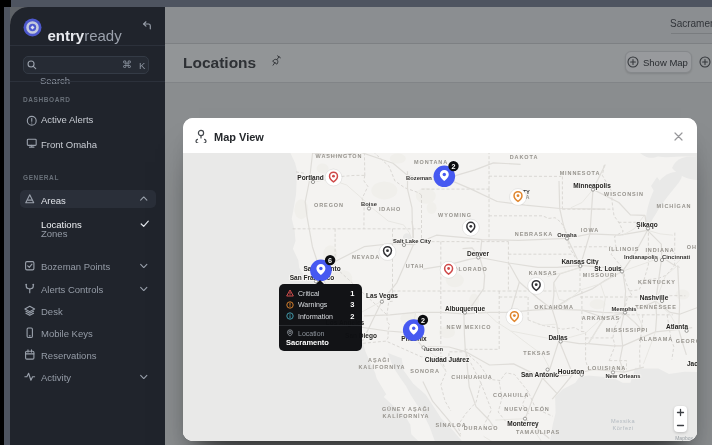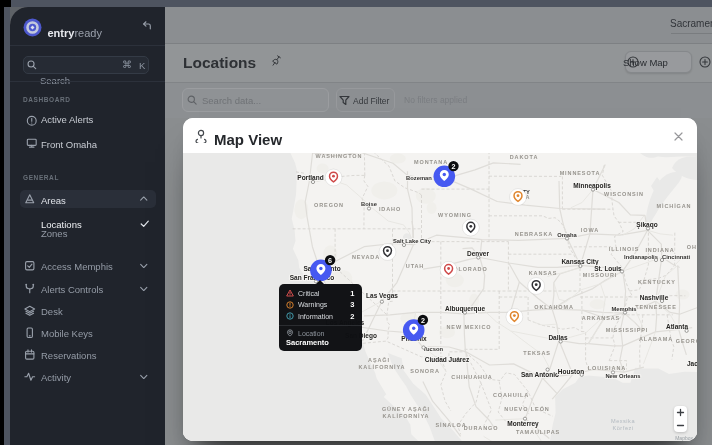--- a/index.html
+++ b/index.html
@@ -15,21 +15,21 @@
 .seclab{position:absolute;font-size:6.5px;letter-spacing:0.6px;color:#697079;font-weight:bold}
 .icon{position:absolute}
 
 #main{position:absolute;left:155px;top:0;width:547px;height:438px;background:#8a8d8f}
 #topnav{position:absolute;left:0;top:0;width:547px;height:37px;background:#8b8e91;border-bottom:1px solid #7d8083}
 #titlerow{position:absolute;left:0;top:37px;width:547px;height:39px;background:#929597;border-bottom:1px solid #818487}
 #filterrow{position:absolute;left:0;top:76px;width:547px;height:35px;background:#8c8f92}
 
 #modal{position:absolute;left:183px;top:118px;width:514px;height:323px;background:#fff;border-radius:10px;box-shadow:0 28px 36px -16px rgba(0,0,0,.62),0 12px 18px -12px rgba(0,0,0,.4);overflow:hidden}
 #mhead{position:absolute;left:0;top:0;width:514px;height:35px;background:#fff}
-#mtitle{position:absolute;left:31px;top:13px;font-size:15px;font-weight:bold;color:#25282c}
+#mtitle{position:absolute;left:31px;top:13px;font-size:11px;font-weight:bold;color:#25282c}
 #mapwrap{position:absolute;left:0;top:35px;width:514px;height:288px;background:#f4f3f1}
 
 #tip{position:absolute;left:96px;top:131px;width:83px;height:67px;background:rgba(14,15,18,.985);border-radius:5px;color:#d9dce0}
 #tip:before{content:"";position:absolute;left:37px;top:-4px;border-left:4.5px solid transparent;border-right:4.5px solid transparent;border-bottom:4.5px solid rgba(14,15,18,.985)}
 .trow{position:absolute;left:7px;width:68.5px;height:11px;font-size:7px;display:flex;align-items:center}
 .trow .lab{margin-left:4px}
 .trow .val{margin-left:auto;font-weight:bold;color:#fff;font-size:7.5px}
 
 #zoomctl{position:absolute;left:491px;top:253px;width:13px;height:26px;background:#fff;border-radius:4px;box-shadow:0 1px 3px rgba(0,0,0,.2)}
 </style></head>
@@ -37,21 +37,21 @@
 <div id="frame"></div>
 <div style="position:absolute;left:0;top:0;width:11px;height:7px;background:#000"></div>
 <div id="cornerfill"></div>
 <div id="app">
   <div id="side">
     <svg class="icon" style="left:13px;top:10.5px" width="19" height="19" viewBox="0 0 19 19">
         <circle cx="9.5" cy="9.5" r="9" fill="#4d58cd"></circle>
         <circle cx="9.5" cy="9.5" r="5" fill="none" stroke="#c3c9dd" stroke-width="2.6"></circle>
         <rect x="8.1" y="8.1" width="2.8" height="2.8" fill="#dde1ee" transform="rotate(45 9.5 9.5)"></rect>
       </svg>
-<div class="abs" style="left:37.5px;top:19.5px;font-size:11px;font-weight:bold;color:#e8eaef">entry<span style="font-weight:normal;color:#9aa0ab">ready</span></div>
+<div class="abs" style="left:37.5px;top:19.5px;font-size:15px;font-weight:bold;color:#e8eaef">entry<span style="font-weight:normal;color:#9aa0ab">ready</span></div>
 <svg class="icon" style="left:131.25px;top:12.75px" width="11.5" height="11.5" viewBox="0 0 13 13">
         <g stroke="#9aa1ac" stroke-width="1.25" fill="none" stroke-linecap="round" stroke-linejoin="round">
           <path d="M10.5 10 V6.5 a2 2 0 0 0 -2 -2 H3.2"></path>
           <path d="M5.6 2 L3 4.5 L5.6 7"></path>
         </g>
       </svg>
 <div class="divider" style="top:38px"></div>
 <div class="abs" style="left:13px;top:49px;width:126px;height:18px;background:#262b34;border:1px solid #343b46;border-radius:5px"></div>
 <svg class="icon" style="left:15.95px;top:52.25px" width="11.5" height="11.5" viewBox="0 0 13 13">
         <g stroke="#9aa1ac" stroke-width="1.25" fill="none" stroke-linecap="round" stroke-linejoin="round">
@@ -99,21 +99,21 @@
           <path d="M2.5 6.8 L5.3 9.5 L10.5 3.5"></path>
         </g>
       </svg>
 <div class="navmut" style="left:31px;top:221px">Zones</div>
 <svg class="icon" style="left:14.25px;top:253.25px" width="11.5" height="11.5" viewBox="0 0 13 13">
         <g stroke="#9aa1ac" stroke-width="1.25" fill="none" stroke-linecap="round" stroke-linejoin="round">
           <rect x="1.8" y="1.8" width="9.4" height="9.4" rx="1.5"></rect>
           <path d="M4.2 6.6 L6 8.3 L9 4.6"></path>
         </g>
       </svg>
-<div class="navmut" style="left:31px;top:254px">Access Memphis</div>
+<div class="navmut" style="left:31px;top:254px">Bozeman Points</div>
 <svg class="icon" style="left:127.75px;top:253.25px" width="11.5" height="11.5" viewBox="0 0 13 13">
         <g stroke="#9aa1ac" stroke-width="1.25" fill="none" stroke-linecap="round" stroke-linejoin="round">
           <path d="M3 5 L6.5 8.5 L10 5"></path>
         </g>
       </svg>
 <svg class="icon" style="left:14.25px;top:275.75px" width="11.5" height="11.5" viewBox="0 0 13 13">
         <g stroke="#9aa1ac" stroke-width="1.25" fill="none" stroke-linecap="round" stroke-linejoin="round">
           <path d="M6.5 11 V7"></path>
           <path d="M2.5 2 v1.5 a3 3 0 0 0 3 3 h2 a3 3 0 0 0 3 -3 V2"></path>
           <circle cx="2.5" cy="1.8" r="0.4"></circle>
@@ -172,45 +172,27 @@
             <path d="M5 1 h4 M7 1 v4.2 M4 9 c0-2 1-3.8 3-3.8 s3 1.8 3 3.8 Z M7 9 v4" transform="rotate(35 7 7)"></path>
           </g>
         </svg>
         <div class="abs" style="left:460px;top:7px;width:67px;height:21.5px;background:#989a9d;border:1px solid #85888b;border-radius:6px;box-shadow:0 1px 2px rgba(0,0,0,.12)"></div>
         <svg class="abs" style="left:462px;top:12px" width="12" height="12" viewBox="0 0 12 12">
           <g stroke="#35383c" stroke-width="1.05" fill="none" stroke-linecap="round" stroke-linejoin="round">
             <circle cx="6" cy="6" r="5"></circle>
             <path d="M6 3.6 v4.8 M3.6 6 h4.8"></path>
           </g>
         </svg>
-        <div class="abs" style="left:458px;top:13px;font-size:9.5px;color:#292c30">Show Map</div>
+        <div class="abs" style="left:478px;top:13px;font-size:9.5px;color:#292c30">Show Map</div>
         <svg class="abs" style="left:534px;top:12px" width="12" height="12" viewBox="0 0 12 12">
           <g stroke="#35383c" stroke-width="1.05" fill="none" stroke-linecap="round" stroke-linejoin="round">
             <circle cx="6" cy="6" r="5"></circle>
             <path d="M6 3.6 v4.8 M3.6 6 h4.8"></path>
           </g>
         </svg>
-      </div>
-    <div id="filterrow">
-        <div class="abs" style="left:17px;top:5px;width:147px;height:23.5px;background:#8f9295;border:1px solid #9b9da0;border-radius:6px"></div>
-        <svg class="abs" style="left:21px;top:11px" width="12" height="12" viewBox="0 0 13 13">
-          <g stroke="#5f6266" stroke-width="1.2" fill="none" stroke-linecap="round" stroke-linejoin="round">
-            <circle cx="5.7" cy="5.7" r="3.4"></circle>
-            <path d="M8.3 8.3 L11 11"></path>
-          </g>
-        </svg>
-        <div class="abs" style="left:37px;top:12px;font-size:9.5px;color:#6f7276">Search data...</div>
-        <div class="abs" style="left:171px;top:5px;width:59px;height:23.5px;border:1px solid #97999c;border-radius:6px"></div>
-        <svg class="abs" style="left:174px;top:11.5px" width="11" height="11" viewBox="0 0 11 11">
-          <g stroke="#34373b" stroke-width="1.2" fill="none" stroke-linecap="round" stroke-linejoin="round">
-            <path d="M1 1.5 H10 L6.8 5.2 V9.5 L4.2 7.6 V5.2 Z"></path>
-          </g>
-        </svg>
-        <div class="abs" style="left:188px;top:12.5px;font-size:8.5px;color:#35383c">Add Filter</div>
-        <div class="abs" style="left:239px;top:12px;font-size:8.5px;color:#7a7d81">No filters applied</div>
       </div>
   </div>
 </div>
 <div id="modal">
   <div id="mhead">
       <svg class="abs" style="left:11px;top:11px" width="14" height="14" viewBox="0 0 14 14">
         <g stroke="#43474c" stroke-width="1.2" fill="none" stroke-linecap="round" stroke-linejoin="round">
           <circle cx="7" cy="4" r="2.6"></circle>
           <path d="M7 6.6 V9"></path>
           <path d="M3.4 9.4 a5 2.6 0 1 0 7.2 0" transform="translate(0,1)"></path>

